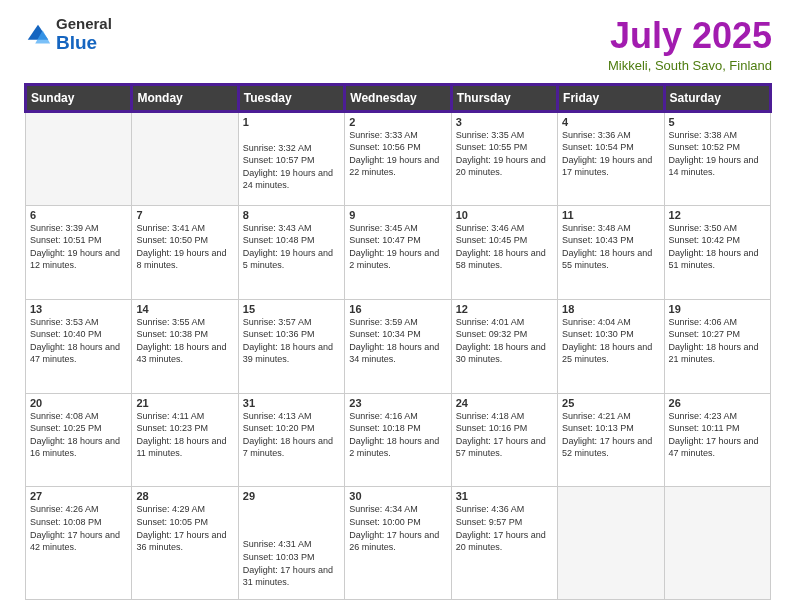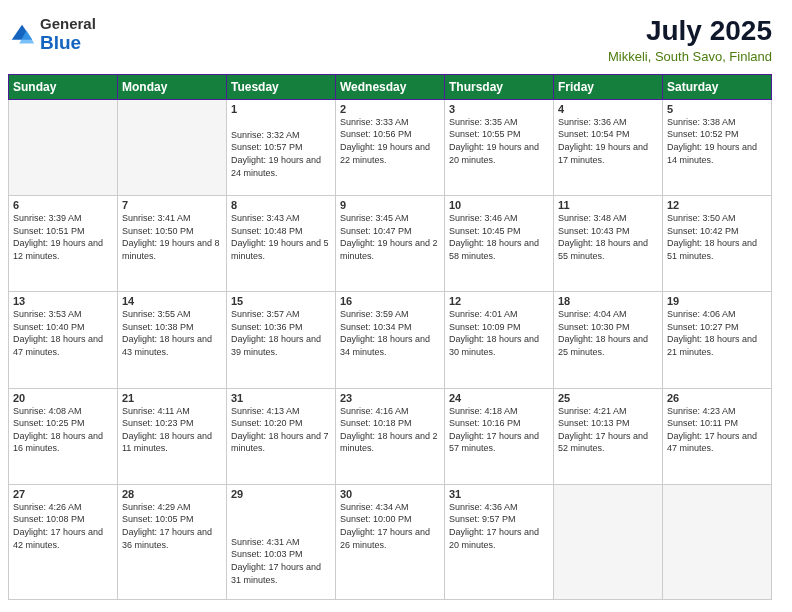--- a/index.html
+++ b/index.html
@@ -6,21 +6,21 @@
     body {
       font-family: Arial, sans-serif;
       background: #fff;
       width: 792px;
       height: 612px;
       overflow: hidden;
     }
     .page {
       width: 792px;
       height: 612px;
-      padding: 16px 20px 12px 8px;
+      padding: 16px 20px 12px 24px;
       display: flex;
       flex-direction: column;
     }
     .header {
       display: flex;
       justify-content: space-between;
       align-items: flex-start;
       margin-bottom: 10px;
     }
     .logo {
@@ -44,45 +44,45 @@
       color: #1565c0;
     }
     .logo-icon {
       width: 28px;
       height: 28px;
     }
     .title-block {
       text-align: right;
     }
     .month-title {
-      font-size: 28px;
-      font-weight: bold;
-      color: #0f172a;
+      font-size: 36px;
+      font-weight: bold;
+      color: #a21caf;
       line-height: 1.1;
     }
     .location {
       font-size: 13px;
       color: #4d7c0f;
       margin-top: 2px;
     }
     .calendar {
       flex: 1;
       border: 1px solid #ccc;
       border-collapse: collapse;
       width: 100%;
       table-layout: fixed;
     }
     .calendar th {
-      background: #15803d;
+      background: #404040;
       color: #fff;
       font-size: 12px;
       font-weight: bold;
       padding: 5px 4px;
       text-align: left;
-      border: 1px solid #4c1d95;
+      border: 3px solid #4c1d95;
     }
     .calendar td {
       border: 1px solid #ccc;
       vertical-align: top;
       padding: 3px 4px;
       font-size: 9.5px;
       color: #333;
       background: #fff;
       height: 88px;
     }
@@ -238,21 +238,21 @@
           </td>
           <td>
             <span class="day-num">16</span>
             <div class="day-info" style="white-space: pre-line;">Sunrise: 3:59 AM
 Sunset: 10:34 PM
 Daylight: 18 hours and 34 minutes.</div>
           </td>
           <td>
             <span class="day-num">12</span>
             <div class="day-info" style="white-space: pre-line;">Sunrise: 4:01 AM
-Sunset: 10:09 PM
+Sunset: 09:32 PM
 Daylight: 18 hours and 30 minutes.</div>
           </td>
           <td>
             <span class="day-num">18</span>
             <div class="day-info" style="white-space: pre-line;">Sunrise: 4:04 AM
 Sunset: 10:30 PM
 Daylight: 18 hours and 25 minutes.</div>
           </td>
           <td>
             <span class="day-num">19</span>

